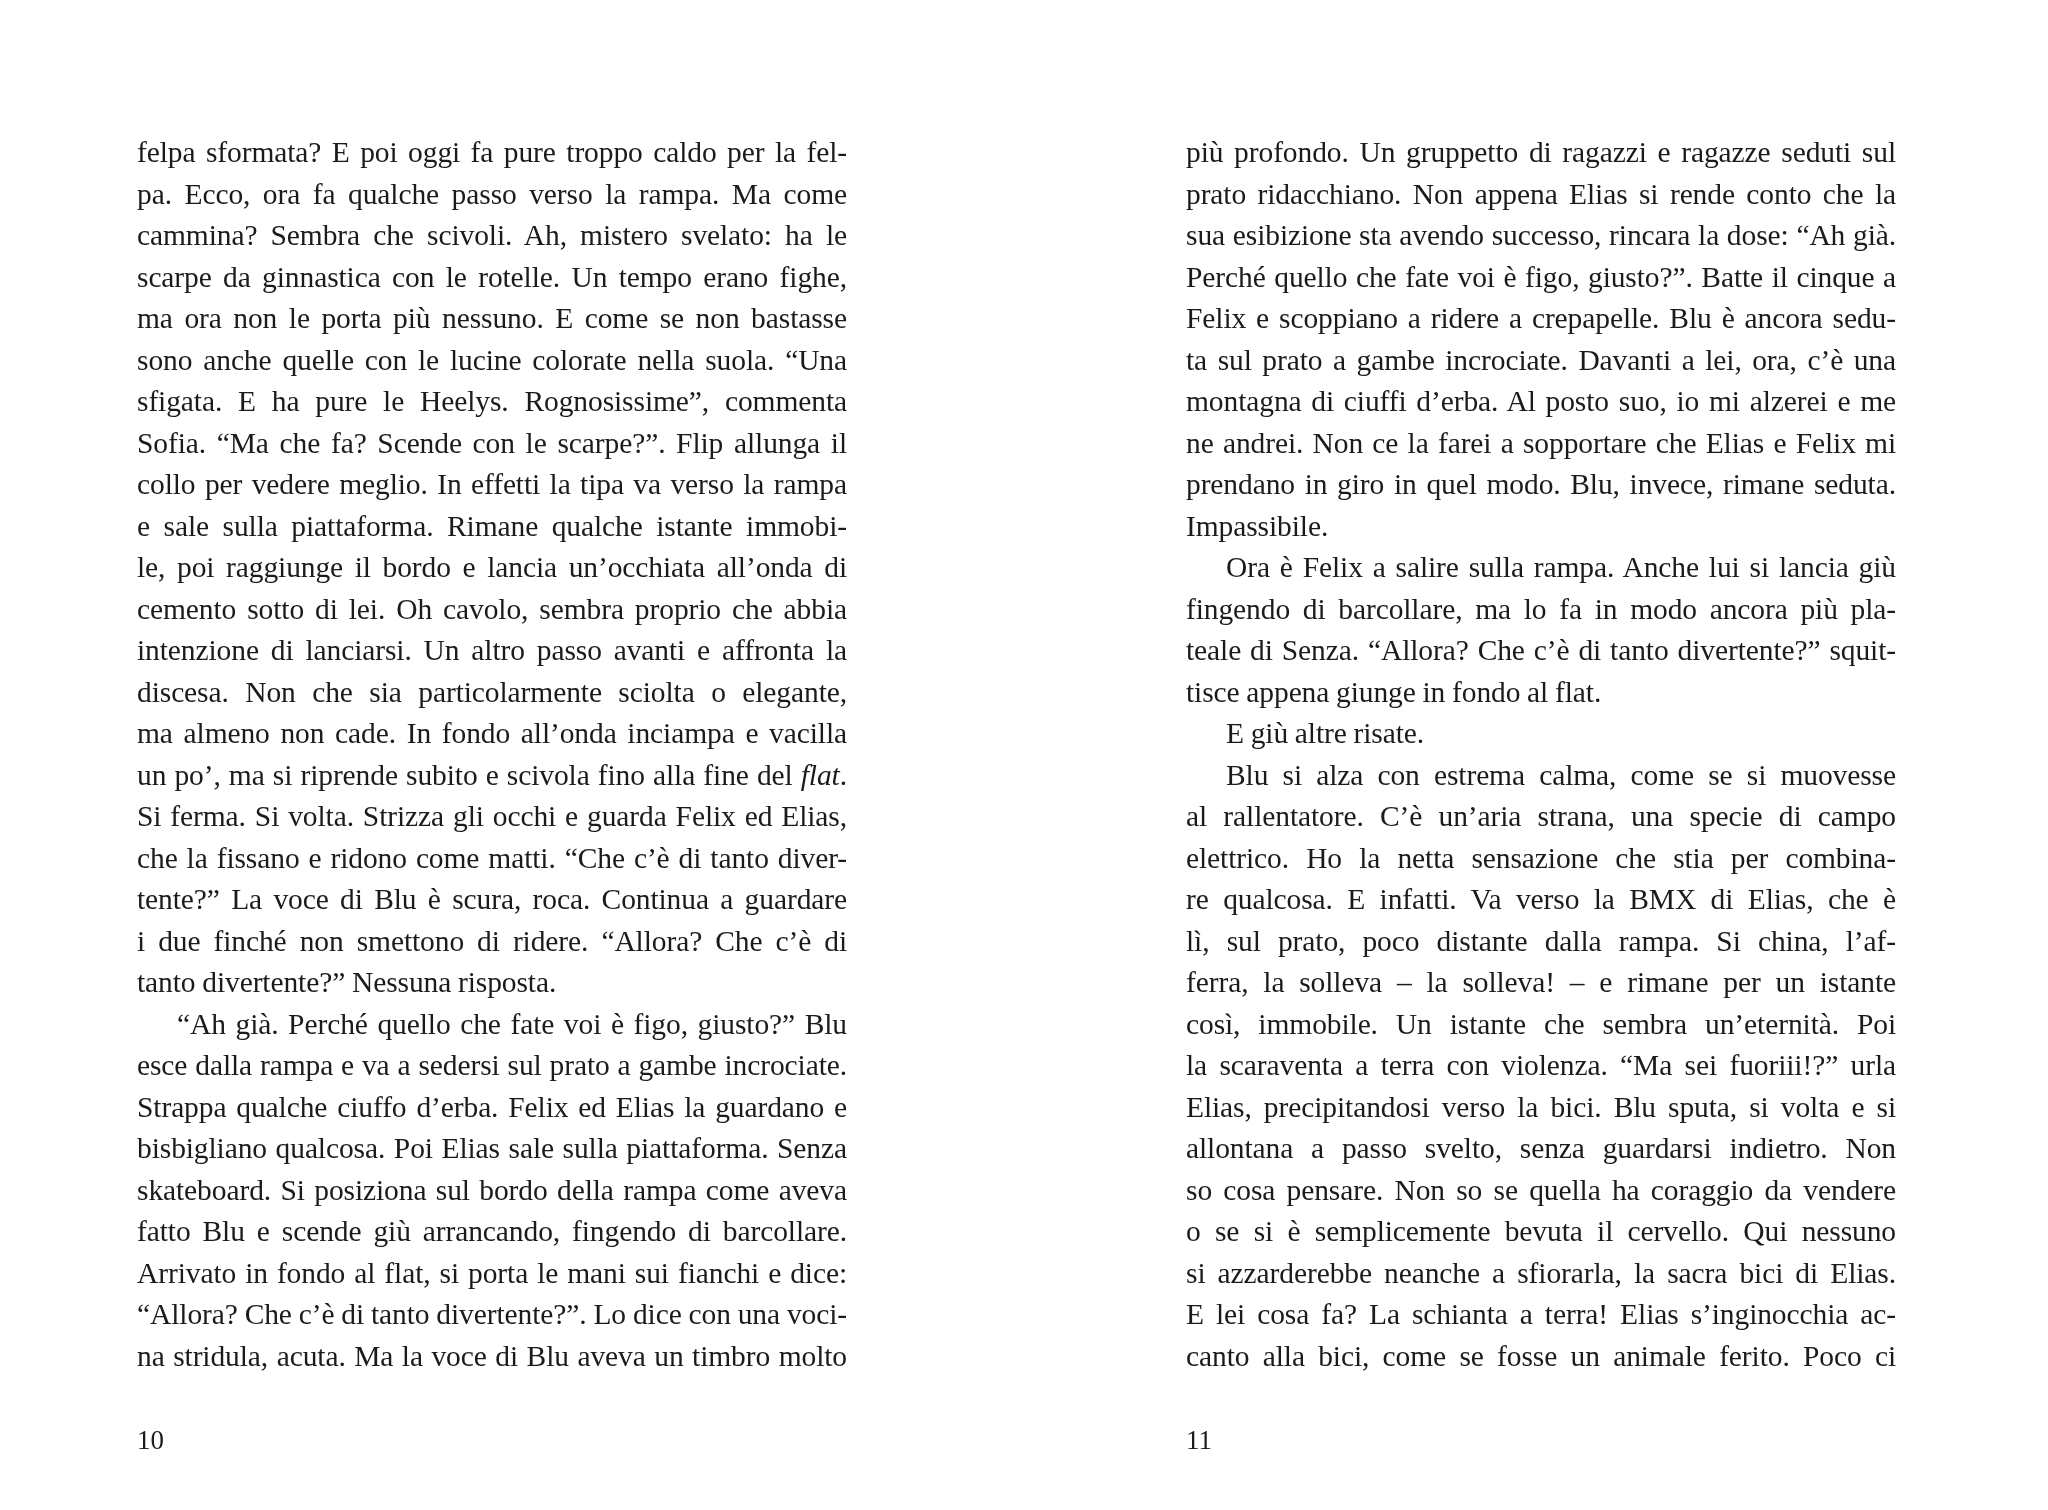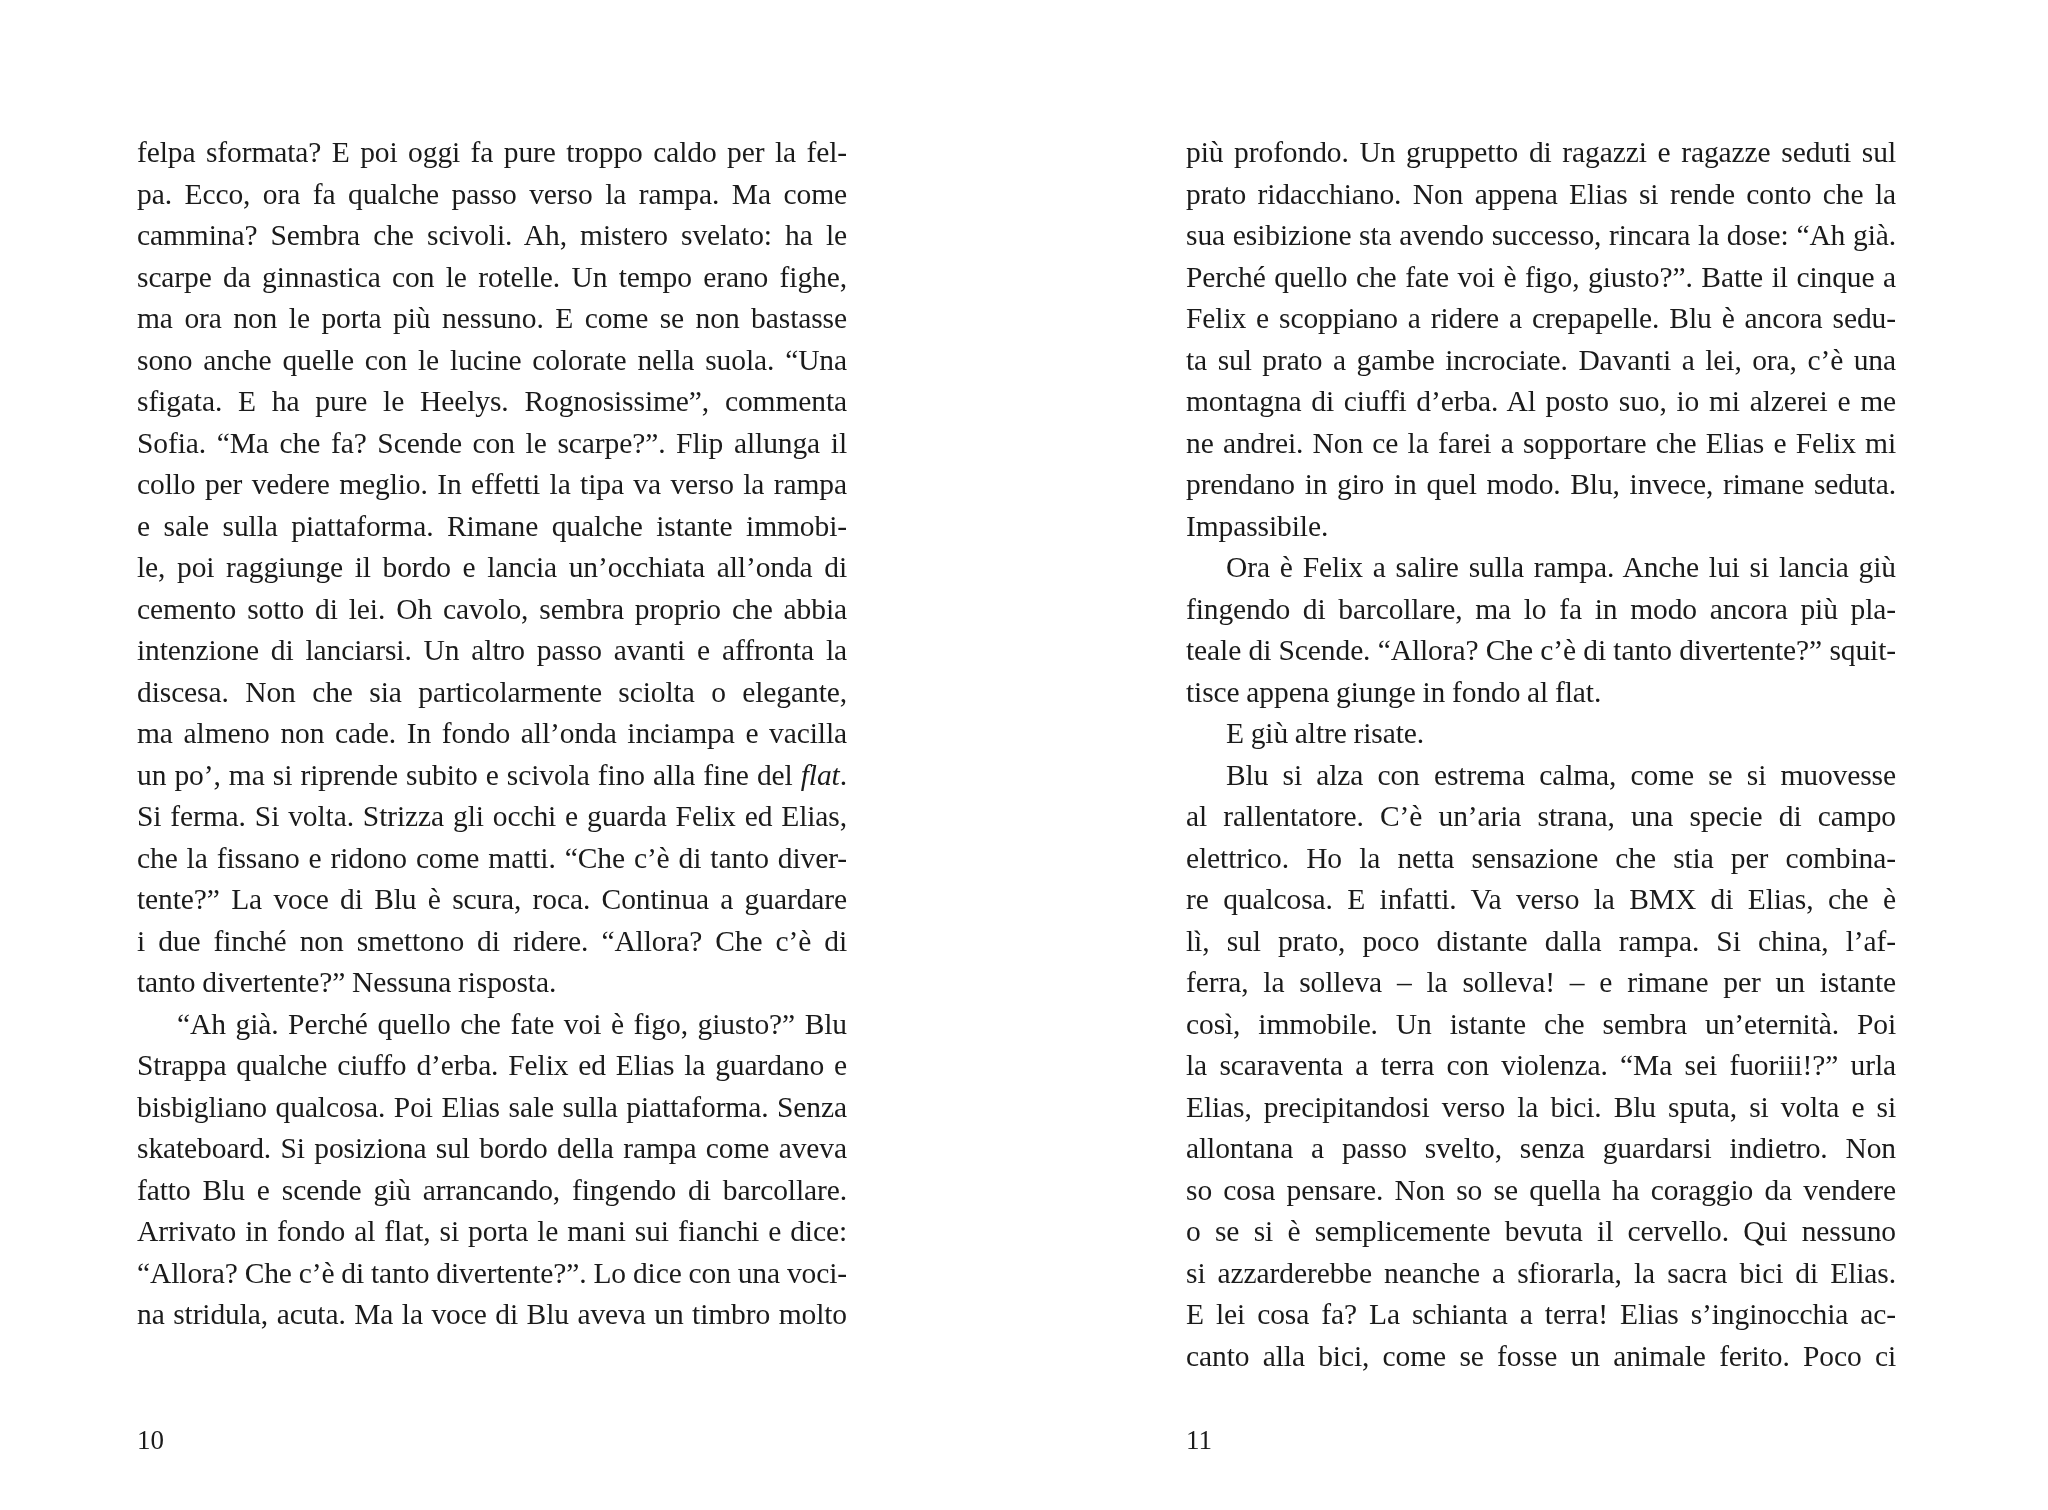--- a/index.html
+++ b/index.html
@@ -87,20 +87,21 @@
         <div class="line"><span>intenzione di lanciarsi. Un altro passo avanti e affronta la</span></div>
         <div class="line"><span>discesa. Non che sia particolarmente sciolta o elegante,</span></div>
         <div class="line"><span>ma almeno non cade. In fondo all’onda inciampa e vacilla</span></div>
         <div class="line"><span>un po’, ma si riprende subito e scivola fino alla fine del </span><em>flat</em><span>.</span></div>
         <div class="line"><span>Si ferma. Si volta. Strizza gli occhi e guarda Felix ed Elias,</span></div>
         <div class="line"><span>che la fissano e ridono come matti. “Che c’è di tanto diver-</span></div>
         <div class="line"><span>tente?” La voce di Blu è scura, roca. Continua a guardare</span></div>
         <div class="line"><span>i due finché non smettono di ridere. “Allora? Che c’è di</span></div>
         <div class="line last"><span>tanto divertente?” Nessuna risposta.</span></div>
         <div class="line indent"><span>“Ah già. Perché quello che fate voi è figo, giusto?” Blu</span></div>
+        <div class="line"><span>esce dalla rampa e va a sedersi sul prato a gambe incrociate.</span></div>
         <div class="line"><span>Strappa qualche ciuffo d’erba. Felix ed Elias la guardano e</span></div>
         <div class="line"><span>bisbigliano qualcosa. Poi Elias sale sulla piattaforma. Senza</span></div>
         <div class="line"><span>skateboard. Si posiziona sul bordo della rampa come aveva</span></div>
         <div class="line"><span>fatto Blu e scende giù arrancando, fingendo di barcollare.</span></div>
         <div class="line"><span>Arrivato in fondo al flat, si porta le mani sui fianchi e dice:</span></div>
         <div class="line"><span>“Allora? Che c’è di tanto divertente?”. Lo dice con una voci-</span></div>
         <div class="line"><span>na stridula, acuta. Ma la voce di Blu aveva un timbro molto</span></div>
       </div>
     <div class="folio">10</div>
   </div>
@@ -111,21 +112,21 @@
         <div class="line"><span>sua esibizione sta avendo successo, rincara la dose: “Ah già.</span></div>
         <div class="line"><span>Perché quello che fate voi è figo, giusto?”. Batte il cinque a</span></div>
         <div class="line"><span>Felix e scoppiano a ridere a crepapelle. Blu è ancora sedu-</span></div>
         <div class="line"><span>ta sul prato a gambe incrociate. Davanti a lei, ora, c’è una</span></div>
         <div class="line"><span>montagna di ciuffi d’erba. Al posto suo, io mi alzerei e me</span></div>
         <div class="line"><span>ne andrei. Non ce la farei a sopportare che Elias e Felix mi</span></div>
         <div class="line"><span>prendano in giro in quel modo. Blu, invece, rimane seduta.</span></div>
         <div class="line last"><span>Impassibile.</span></div>
         <div class="line indent"><span>Ora è Felix a salire sulla rampa. Anche lui si lancia giù</span></div>
         <div class="line"><span>fingendo di barcollare, ma lo fa in modo ancora più pla-</span></div>
-        <div class="line"><span>teale di Scende. “Allora? Che c’è di tanto divertente?” squit-</span></div>
+        <div class="line"><span>teale di Senza. “Allora? Che c’è di tanto divertente?” squit-</span></div>
         <div class="line last"><span>tisce appena giunge in fondo al flat.</span></div>
         <div class="line indent last"><span>E giù altre risate.</span></div>
         <div class="line indent"><span>Blu si alza con estrema calma, come se si muovesse</span></div>
         <div class="line"><span>al rallentatore. C’è un’aria strana, una specie di campo</span></div>
         <div class="line"><span>elettrico. Ho la netta sensazione che stia per combina-</span></div>
         <div class="line"><span>re qualcosa. E infatti. Va verso la BMX di Elias, che è</span></div>
         <div class="line"><span>lì, sul prato, poco distante dalla rampa. Si china, l’af-</span></div>
         <div class="line"><span>ferra, la solleva – la solleva! – e rimane per un istante</span></div>
         <div class="line"><span>così, immobile. Un istante che sembra un’eternità. Poi</span></div>
         <div class="line"><span>la scaraventa a terra con violenza. “Ma sei fuoriii!?” urla</span></div>

